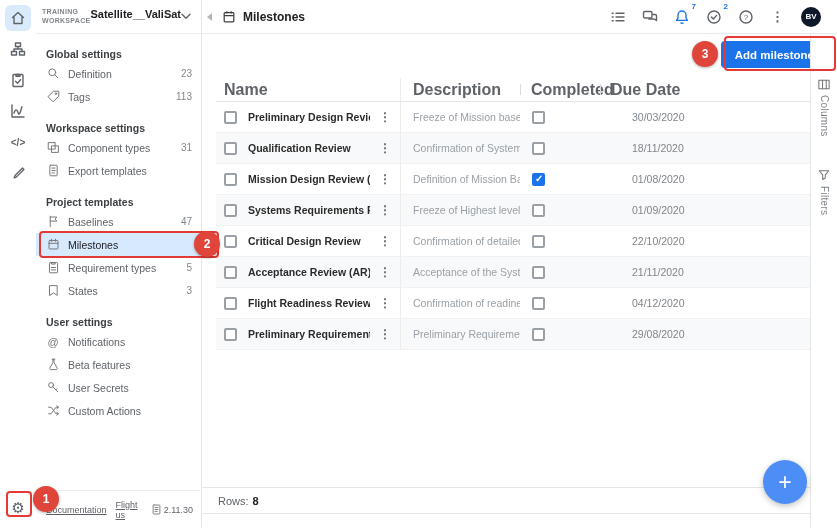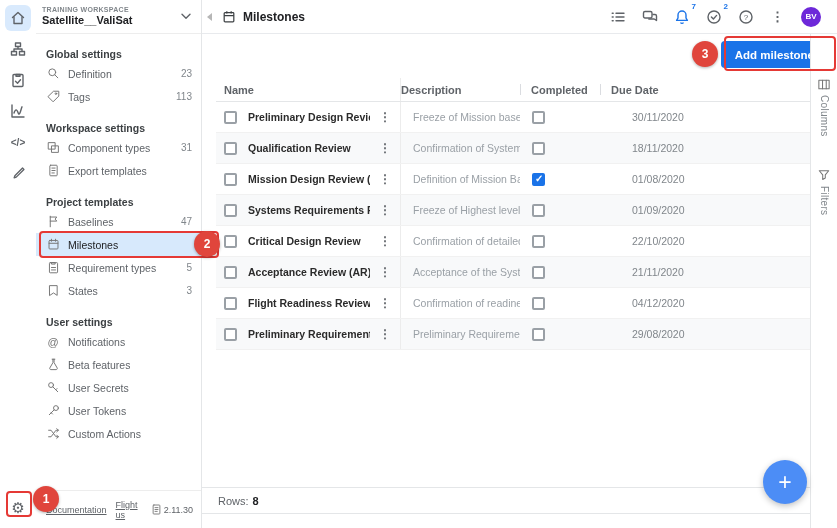--- a/index.html
+++ b/index.html
@@ -11,21 +11,21 @@
 
   
   .rail{position:absolute;left:0;top:0;width:36px;height:528px;background:#fff;z-index:2}
   .rail-item{width:26px;height:26px;margin:5px auto 3px;display:flex;align-items:center;justify-content:center;border-radius:6px;color:#5f6368}
   .rail-item.active{background:#d9eafd}
   .rail-gear{position:absolute;bottom:7px;left:5px;width:26px;height:26px;display:flex;align-items:center;justify-content:center;font-size:15px;color:#5f6368}
 
   
   .sidebar{position:absolute;left:36px;top:0;width:166px;height:528px;border-right:1px solid #e4e6e8;background:#fff;z-index:1}
   .shead{height:34px;border-bottom:1px solid #ededed;display:flex;align-items:center;padding:0 10px 0 6px}
-  .shead-text{display:flex;flex-direction:column;line-height:1.15}
+  .shead-text{display:flex;flex-direction:row;line-height:1.15}
   .shead-eyebrow{font-size:7px;color:#80868b;font-weight:bold;letter-spacing:.3px}
   .shead-name{font-size:11px;font-weight:bold;color:#202124}
   .shead-chev{margin-left:auto}
   .ssec{margin-top:12px}
   .stitle{height:16px;line-height:16px;padding-left:10px;font-weight:bold;color:#3c4043;font-size:10.5px}
   .sitem{height:23px;display:flex;align-items:center;padding:0 9px;color:#5f6368;font-size:10.5px;cursor:pointer}
   .sitem.selected{background:#d7e9fc;color:#202124}
   .sic{width:16px;display:flex;justify-content:center;margin-right:7px;color:#757575;font-size:11px}
   .slabel{white-space:nowrap;overflow:hidden}
   .scount{margin-left:auto;color:#80868b;font-size:10px}
@@ -35,27 +35,27 @@
 
   
   .main{position:absolute;left:202px;top:0;width:635px;height:528px}
   .topbar{height:34px;border-bottom:1px solid #e8eaed;display:flex;align-items:center;padding:0 16px 0 5px;gap:7px}
   .collapse-tri{width:0;height:0;border-top:4px solid transparent;border-bottom:4px solid transparent;border-right:5px solid #b6b6b6;margin-right:3px}
   .tb-title{font-weight:bold;font-size:12px;color:#202124}
   .tb-icons{margin-left:auto;display:flex;align-items:center;gap:15px;color:#5f6368}
   .tbic{position:relative;width:17px;height:17px;display:flex;align-items:center;justify-content:center;cursor:pointer}
   .badge{position:absolute;top:-6px;right:-6px;font-size:8px;color:#1a73e8;font-weight:bold}
   .kebab-v{font-size:13px;color:#5f6368;font-weight:bold}
-  .avatar{width:20px;height:20px;border-radius:50%;background:#6d28d9;color:#fff;font-size:8px;font-weight:bold;display:flex;align-items:center;justify-content:center}
+  .avatar{width:20px;height:20px;border-radius:50%;background:#0f172a;color:#fff;font-size:8px;font-weight:bold;display:flex;align-items:center;justify-content:center}
   .addbtn{position:absolute;top:41px;right:9px;height:27px;background:#1a73e8;color:#fff;border:none;border-radius:4px;font-size:11.5px;font-weight:bold;padding:0 14px;font-family:inherit;cursor:pointer}
 
   
   .table{position:absolute;left:14px;top:78px;width:594px}
-  .thead{display:flex;height:24px;align-items:flex-end;border-bottom:1px solid #e4e6e8;color:#5f6368;font-weight:bold;font-size:11px}
-  .th{display:flex;align-items:center;height:100%;}
+  .thead{display:flex;height:24px;align-items:flex-end;border-bottom:1px solid #e4e6e8;color:#5f6368;font-weight:bold;font-size:16px}
+  .th{display:flex;align-items:center;height:100%;padding-left:12px}
   .th-name{width:184px;padding-left:8px}
   .th-desc{width:120px;border-left:1px solid #ececec}
   .th-comp{width:80px;padding-left:0}
   .th-due{flex:1;padding-left:0}
   .hsep{width:1px;height:11px;background:#dadce0;margin-right:10px;flex:none}
   .trow{display:flex;height:31px;align-items:center;border-bottom:1px solid #f1f1f1;cursor:pointer}
   .trow:nth-child(odd){background:#f8f9fa}
   .td{height:100%;display:flex;align-items:center}
   .td-name{width:184px;padding-left:8px}
   .td-desc{width:120px;padding-left:12px;color:#9aa0a6;font-size:10.5px;white-space:nowrap;overflow:hidden;border-left:1px solid #ececec}
@@ -267,30 +267,20 @@
             <circle class="st2" cx="5" cy="5" r="3"></circle>
             <path class="st2" d="M7.2 7.2l6 6M10.8 10.8l1.5-1.5"></path>
           </svg>
         </span>
       <span class="slabel">User Secrets</span>
       <span class="scount"></span>
     </div>
     <div class="sitem">
       <span class="sic">
           <svg width="13" height="13" viewBox="0 0 16 16">
-            <circle class="st2" cx="11" cy="5" r="3"></circle>
-            <path class="st2" d="M8.8 7.2l-6 6M5.2 10.8l1.5 1.5"></path>
-          </svg>
-        </span>
-      <span class="slabel">User Tokens</span>
-      <span class="scount"></span>
-    </div>
-    <div class="sitem">
-      <span class="sic">
-          <svg width="13" height="13" viewBox="0 0 16 16">
             <path class="st2" d="M2 4h3l6 8h3M2 12h3l6-8h3M12 2l2 2-2 2M12 10l2 2-2 2"></path>
           </svg>
         </span>
       <span class="slabel">Custom Actions</span>
       <span class="scount"></span>
     </div>
   </div>
 
   <div class="sfoot">
     <a href="#">Documentation</a>
@@ -374,21 +364,21 @@
     <div class="trow">
       <div class="td td-name">
           <span class="cb"></span>
           <span class="rname">Preliminary Design Review</span>
           <span class="kebab">⋮</span>
         </div>
       <div class="td td-desc">Freeze of Mission baselin...</div>
       <div class="td td-comp">
           <span class="cb"></span>
         </div>
-      <div class="td td-due">30/11/2020</div>
+      <div class="td td-due">30/03/2020</div>
     </div>
     <div class="trow">
       <div class="td td-name">
           <span class="cb"></span>
           <span class="rname">Qualification Review</span>
           <span class="kebab">⋮</span>
         </div>
       <div class="td td-desc">Confirmation of System ...</div>
       <div class="td td-comp">
           <span class="cb"></span>

